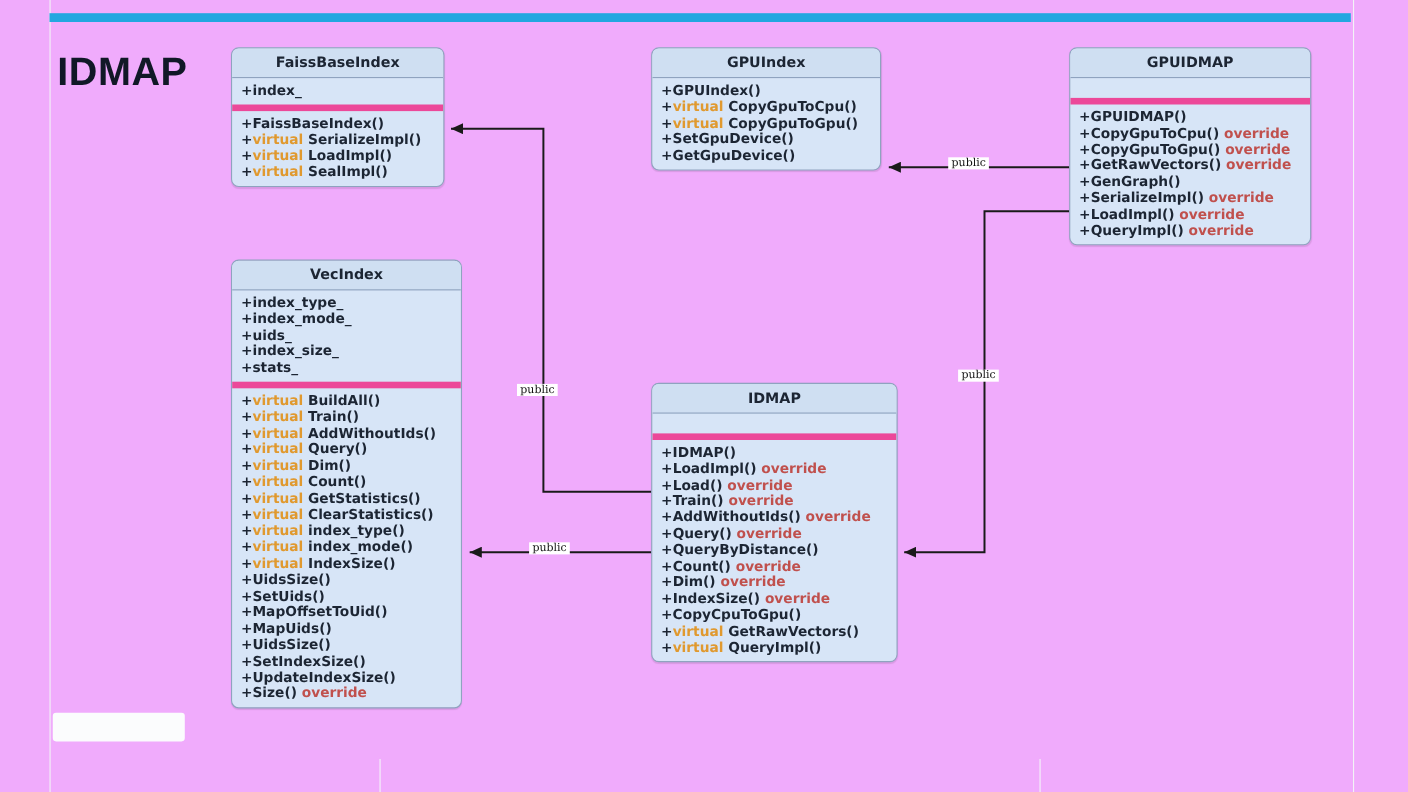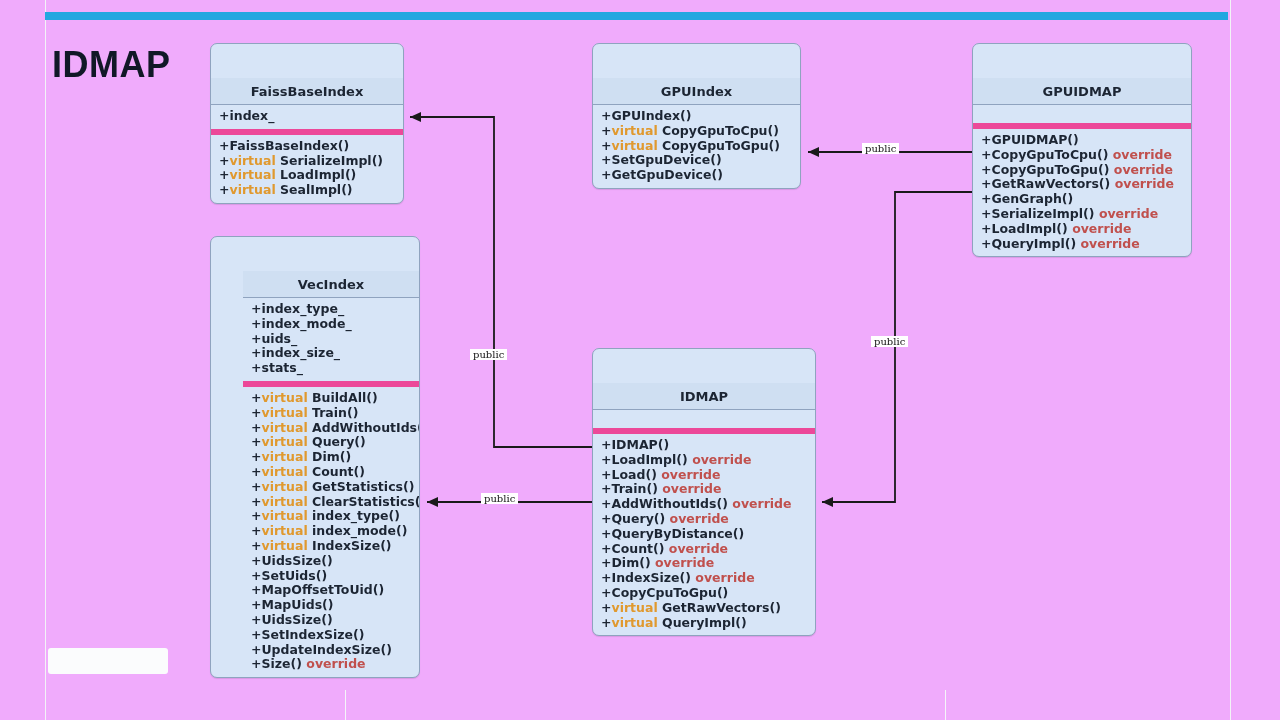--- a/index.html
+++ b/index.html
@@ -82,21 +82,20 @@
     box-sizing: border-box;
     height: 27px;
     line-height: 27px;
     text-align: center;
     font-family: "DejaVu Sans", sans-serif;
     font-size: 13px;
     font-weight: bold;
     color: #1c2533;
     background: #cfdff2;
     border-bottom: 1px solid #8fa3bf;
-    margin-top: 34px;
   }
   .uml-compartment {
     box-sizing: border-box;
     padding: 4px 0 5px 8px;
     border-bottom: 6px solid #ec4899;
   }
   .uml-compartment.last { border-bottom: none; }
   .uml-compartment.empty { min-height: 24px; padding: 0; }
   .member {
     font-family: "DejaVu Sans", sans-serif;
@@ -168,21 +167,21 @@
     </div>
     <div class="uml-compartment last">
       <div class="member">+FaissBaseIndex()</div>
       <span class="gap"></span>
       <div class="member"><span>+</span><span class="kw-virtual">virtual</span> <span>SerializeImpl()</span></div>
       <div class="member"><span>+</span><span class="kw-virtual">virtual</span> <span>LoadImpl()</span></div>
       <div class="member"><span>+</span><span class="kw-virtual">virtual</span> <span>SealImpl()</span></div>
     </div>
   </div>
 
-  <div class="umlbox" style="left:210px; top:236px; width:210px;padding-left:32px;">
+  <div class="umlbox" style="left:210px; top:236px; width:210px;">
     <div class="uml-title">VecIndex</div>
     <div class="uml-compartment">
       <div class="member">+index_type_</div>
       <div class="member">+index_mode_</div>
       <div class="member">+uids_</div>
       <div class="member">+index_size_</div>
       <div class="member">+stats_</div>
     </div>
     <div class="uml-compartment last">
       <div class="member"><span>+</span><span class="kw-virtual">virtual</span> <span>BuildAll()</span></div>

